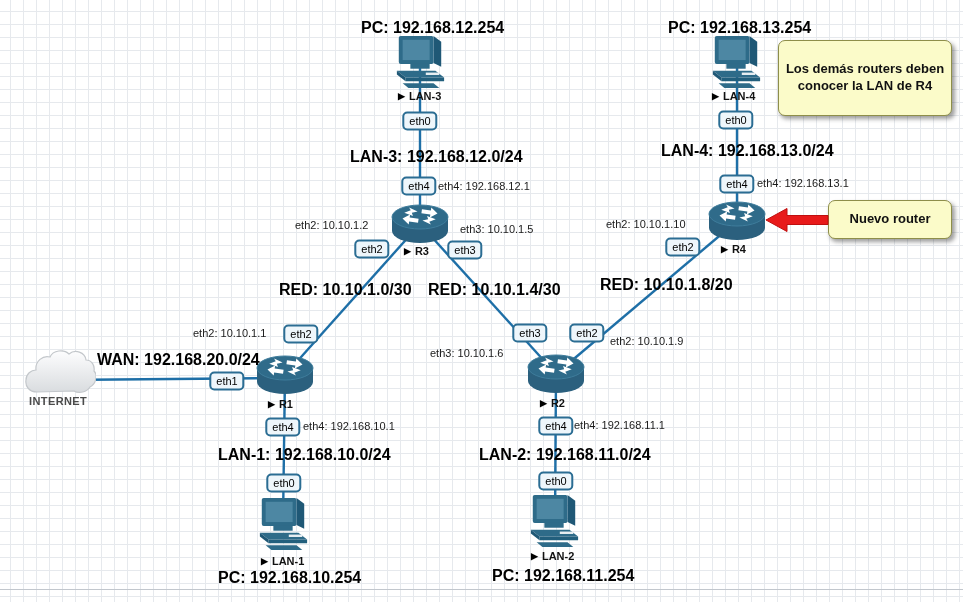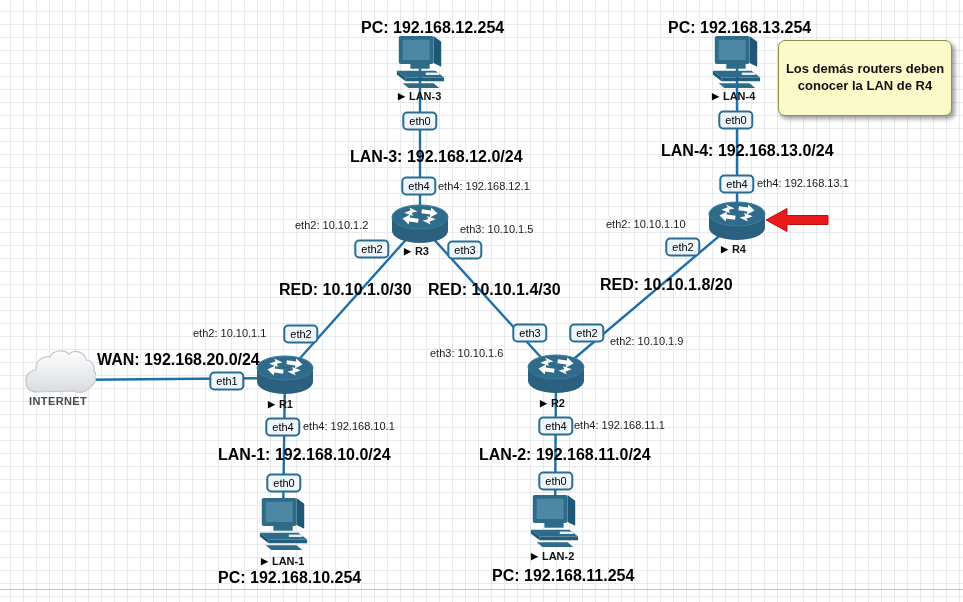--- a/index.html
+++ b/index.html
@@ -230,17 +230,18 @@
   <span class="lbl" style="left:295px;top:219px">eth2: 10.10.1.2</span>
   <span class="lbl" style="left:460px;top:223px">eth3: 10.10.1.5</span>
   <span class="lbl" style="left:606px;top:218px">eth2: 10.10.1.10</span>
   <span class="lbl" style="left:193px;top:327px">eth2: 10.10.1.1</span>
   <span class="lbl" style="left:610px;top:335px">eth2: 10.10.1.9</span>
   <span class="lbl" style="left:430px;top:347px">eth3: 10.10.1.6</span>
   <span class="lbl" style="left:303px;top:420px">eth4: 192.168.10.1</span>
   <span class="lbl" style="left:574px;top:419px">eth4: 192.168.11.1</span>
 
   <div class="note" style="left:778px;top:40px;width:160px;height:70px;padding:2px 6px">Los demás routers deben conocer la LAN de R4</div>
+  <div class="note" style="left:828px;top:200px;width:122px;height:37px">Nuevo router</div>
   <svg id="red-arrow" width="66" height="28" viewBox="0 0 66 28">
     <polygon points="2,14 23,2.5 23,9.5 64,9.5 64,18.5 23,18.5 23,25.5" fill="#e81a1a" stroke="#bf0f0f" stroke-width="1"></polygon>
   </svg>
 
 </div>
 
 </body></html>

